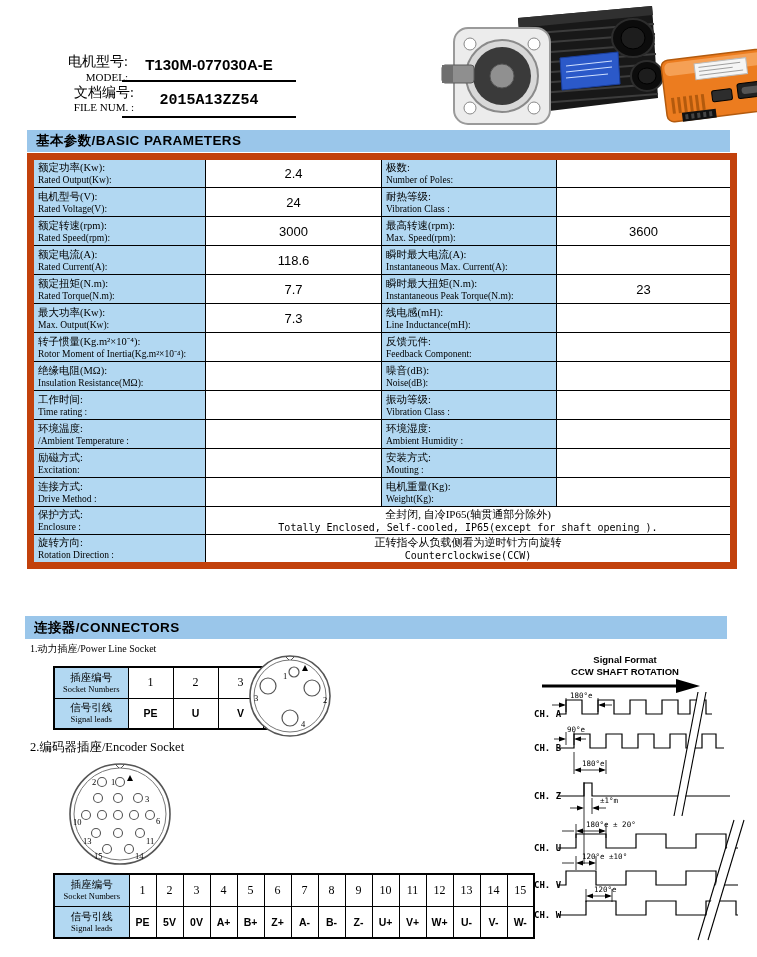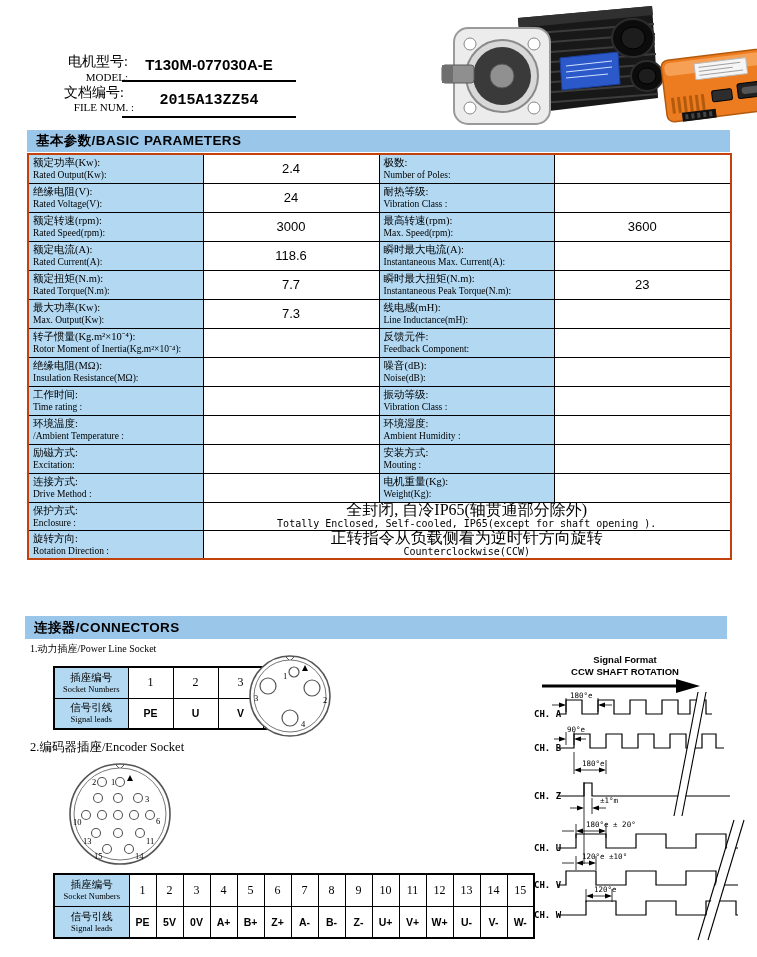--- a/index.html
+++ b/index.html
@@ -5,42 +5,42 @@
   html,body{margin:0;padding:0;background:#fff;}
   #page{position:relative;width:757px;height:957px;background:#fff;color:#000;
         font-family:"Liberation Serif",serif;overflow:hidden;}
   .abs{position:absolute;}
   
   #model-zh{left:64px;top:53px;width:64px;font-size:14px;text-align:right;}
   #model-en{left:64px;top:71px;width:64px;font-size:11px;text-align:right;}
   #model-value{left:122px;top:56px;width:174px;height:24px;text-align:center;
     font-family:"Liberation Sans",sans-serif;font-weight:bold;font-size:15px;
     border-bottom:2px solid #000;}
-  #file-zh{left:64px;top:84px;width:70px;font-size:14px;text-align:left;}
+  #file-zh{left:64px;top:84px;width:70px;font-size:14px;text-align:right;}
   #file-en{left:64px;top:101px;width:70px;font-size:11px;text-align:right;}
   #file-value{left:122px;top:92px;width:174px;height:24px;text-align:center;
     font-family:Liberation Mono, monospace;font-weight:bold;font-size:15px;
     border-bottom:2px solid #000;}
   
   .bar{background:#9ac6ea;font-family:"Liberation Sans",sans-serif;font-weight:bold;
        font-size:13.5px;letter-spacing:.4px;padding-left:9px;}
   #bar-basic{left:27px;top:130px;width:694px;height:22px;line-height:22px;}
   #bar-conn{left:25px;top:616px;width:693px;height:23px;line-height:23px;}
   
   table{border-collapse:collapse;table-layout:fixed;}
-  #param-table{position:absolute;left:27px;top:153px;width:703px;border:2px solid #c2410c;}
+  #param-table{position:absolute;left:27px;top:153px;width:703px;border:7px solid #c2410c;}
   #param-table td{border:1px solid #000;overflow:hidden;padding:0;}
   #param-table tr.prow{height:29px;}
   #param-table tr.srow{height:28px;}
   td.lbl{background:#b2d8f2;padding:1px 2px 1px 4px !important;vertical-align:middle;}
   .zh{font-size:10.5px;line-height:13px;white-space:nowrap;}
   .en{font-size:9.5px;line-height:12px;white-space:nowrap;}
   td.val{text-align:center;font-family:"Liberation Sans",sans-serif;font-size:13px;}
   td.span-val{text-align:center;vertical-align:middle;}
-  .sv-zh{font-size:16px;line-height:14px;}
+  .sv-zh{font-size:11px;line-height:14px;}
   .sv-en{font-size:10px;line-height:13px;font-family:"DejaVu Sans Mono",monospace;}
   #footnote{left:27px;top:592px;width:724px;font-size:8.4px;line-height:11px;}
   
   #power-title{left:30px;top:642px;font-size:10px;}
   #encoder-title{left:30px;top:739px;font-size:12.5px;}
   
   .sock{position:absolute;border:2px solid #000;}
   .sock td{border:1px solid #000;padding:0;overflow:hidden;}
   #power-table{left:53px;top:666px;width:254px;}
   #power-table tr{height:31px;}
@@ -156,21 +156,21 @@
           </td>
           <td class="val">2.4</td>
           <td class="lbl">
             <div class="zh">极数:</div>
             <div class="en">Number of Poles:</div>
           </td>
           <td class="val"></td>
         </tr>
         <tr class="prow">
           <td class="lbl">
-            <div class="zh">绝缘电阻(V):</div>
+            <div class="zh">电机型号(V):</div>
             <div class="en">Rated Voltage(V):</div>
           </td>
           <td class="val">24</td>
           <td class="lbl">
             <div class="zh">耐热等级:</div>
             <div class="en">Vibration Class :</div>
           </td>
           <td class="val"></td>
         </tr>
         <tr class="prow">

